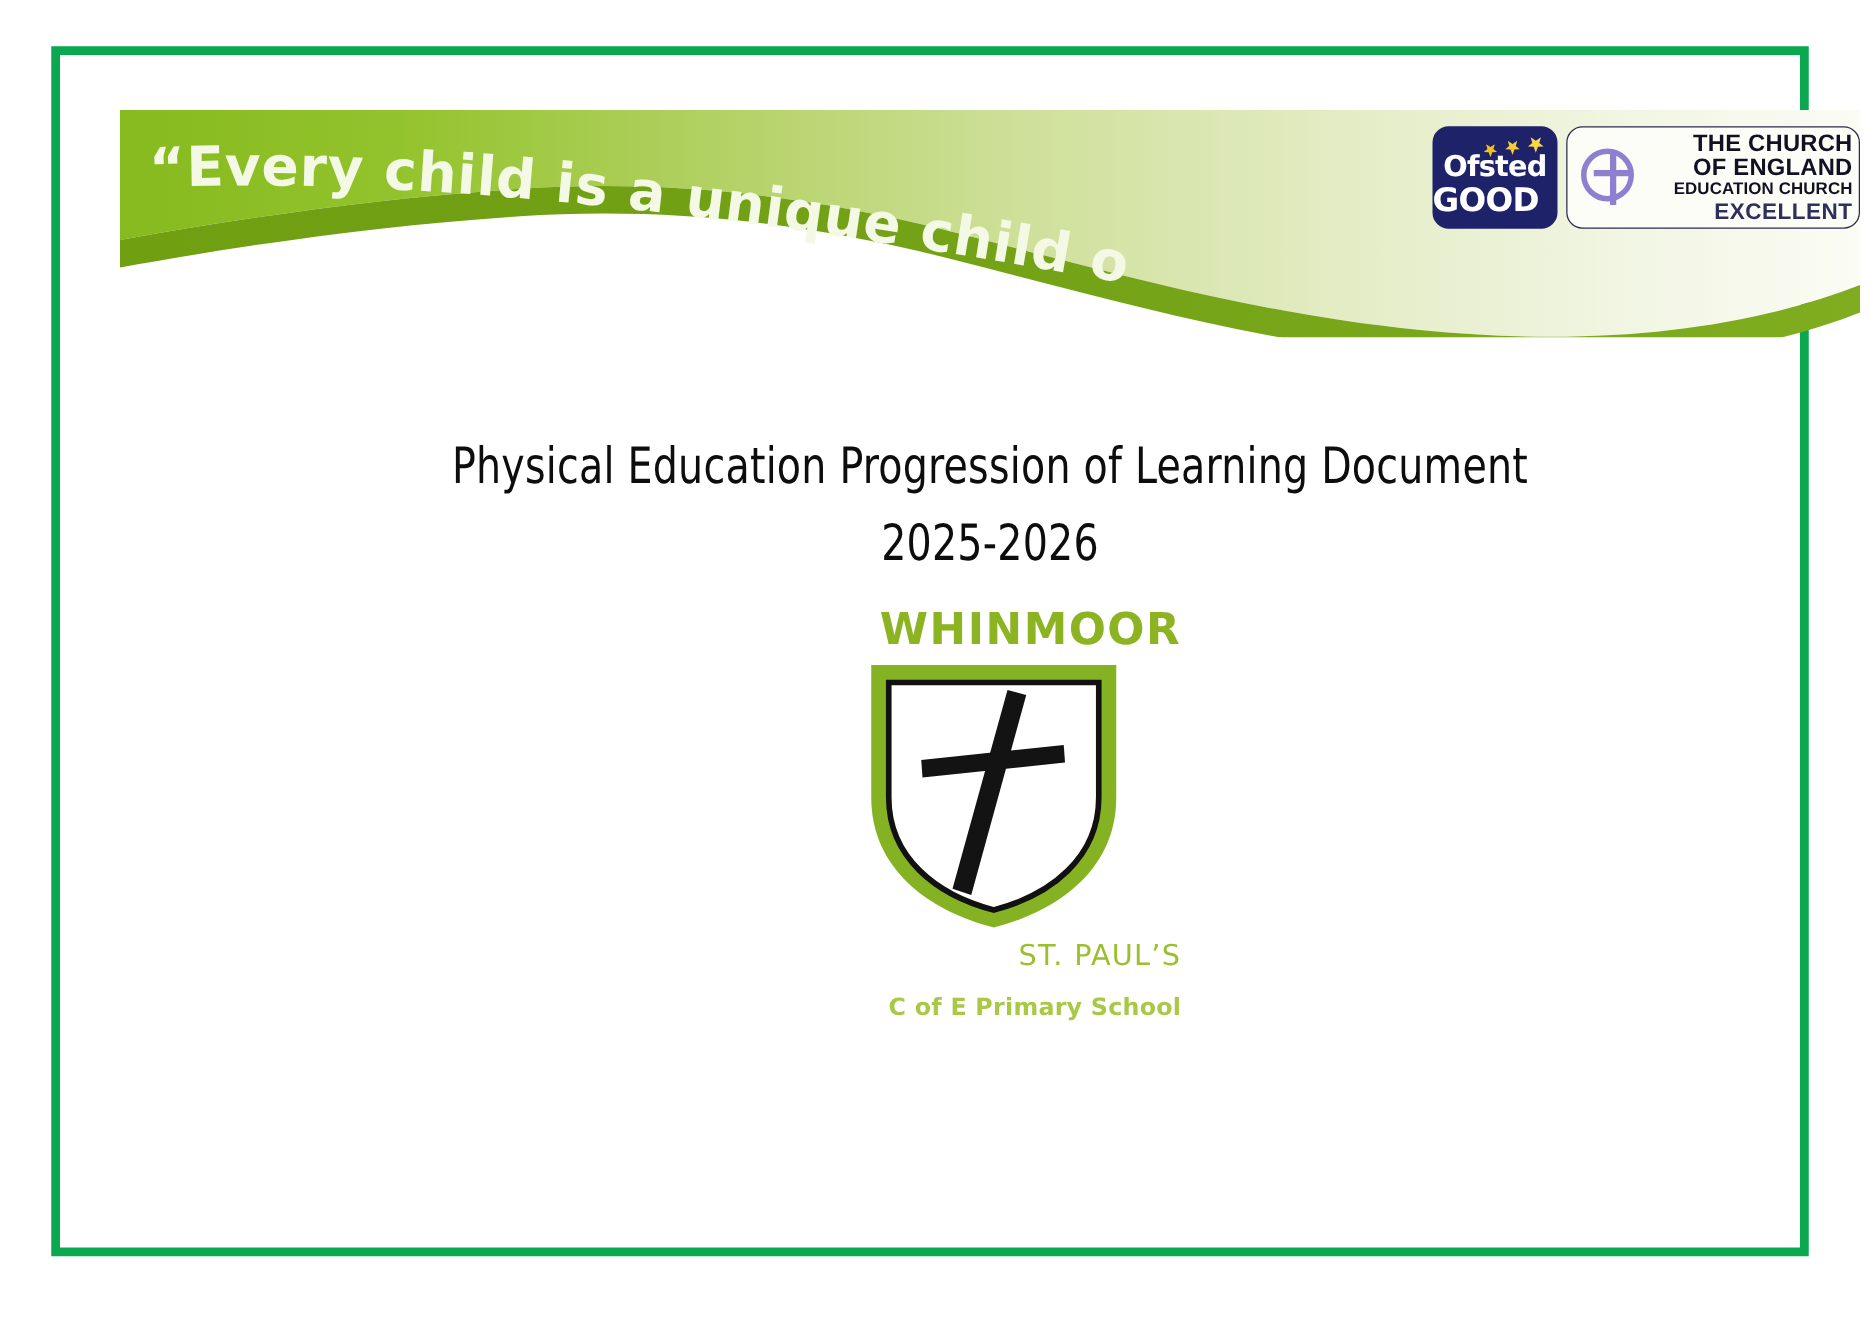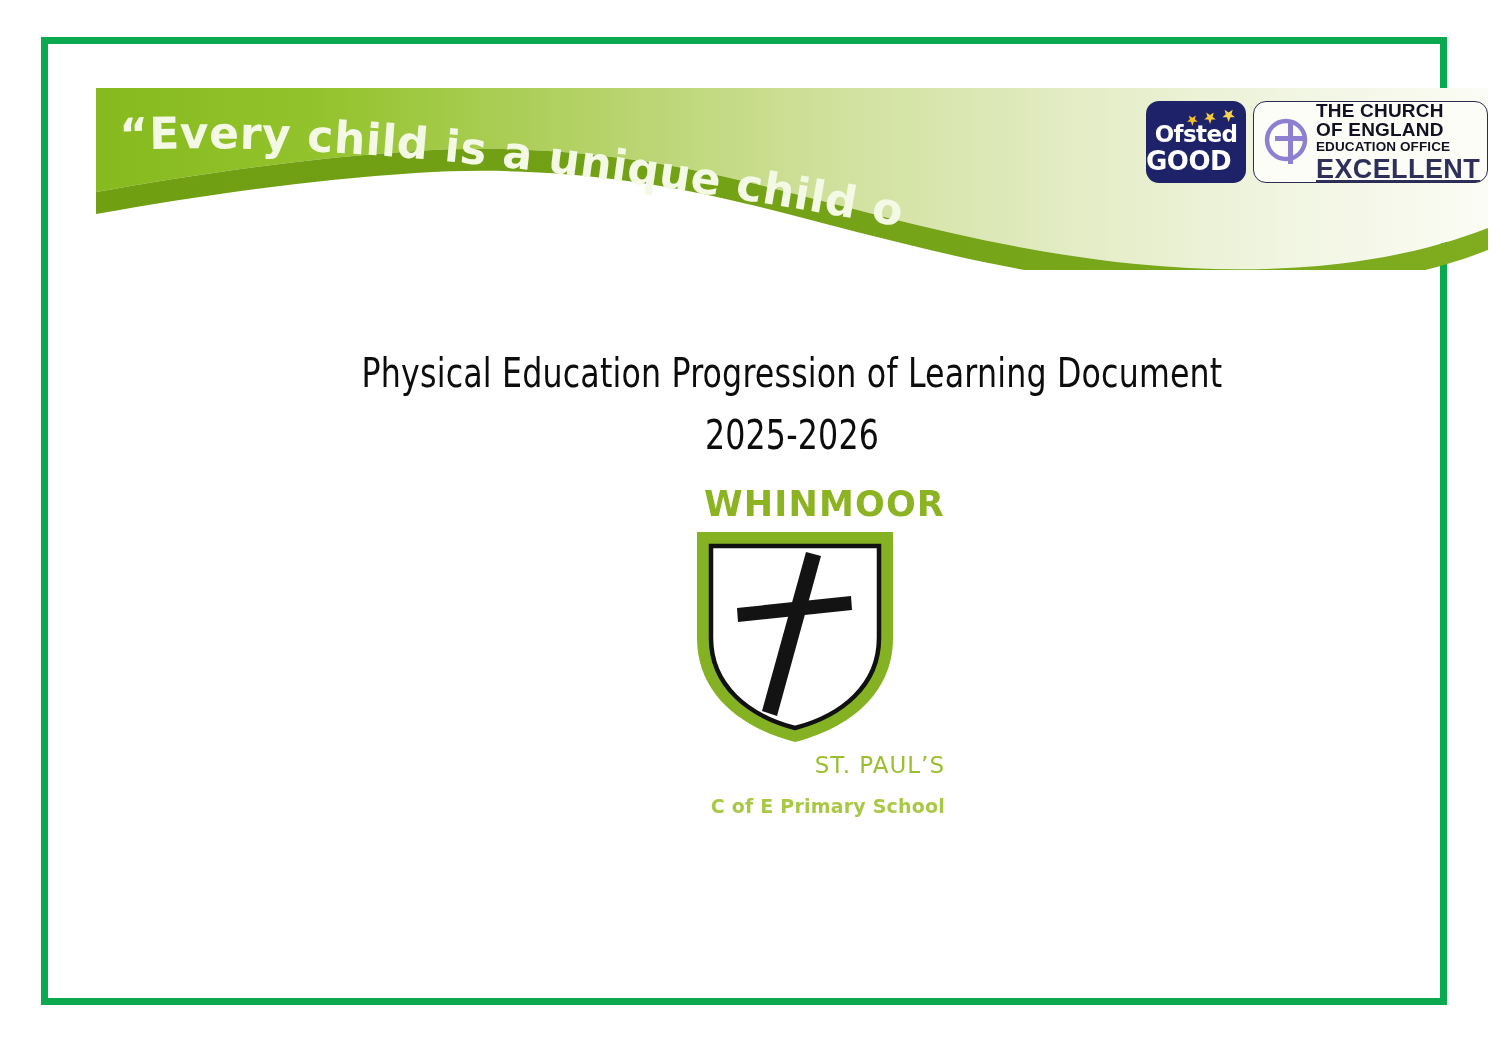--- a/index.html
+++ b/index.html
@@ -121,21 +121,21 @@
     border: 1.6px solid #2b2b4d;
     border-radius: 13px;
     box-sizing: border-box;
     display: flex;
     align-items: center;
     padding: 0 5px 0 8px;
   }
   #coe-symbol { flex: 0 0 auto; width: 52px; height: 52px; }
   #coe-text {
     flex: 1 1 auto;
-    text-align: left;
+    text-align: right;
     line-height: 1.02;
     padding-left: 2px;
   }
   .coe-l1, .coe-l2 {
     font-family: "Liberation Sans", sans-serif;
     font-size: 19px;
     font-weight: 700;
     color: #111122;
     letter-spacing: 0.2px;
     white-space: nowrap;
@@ -143,27 +143,26 @@
   .coe-l3 {
     font-family: "Liberation Sans", sans-serif;
     font-size: 13.5px;
     font-weight: 700;
     color: #111122;
     letter-spacing: 0.1px;
     white-space: nowrap;
   }
   .coe-l4 {
     font-family: "Liberation Sans", sans-serif;
-    font-size: 27px;
+    font-size: 18px;
     font-weight: 600;
     color: #2f2f5c;
     letter-spacing: 0.4px;
     margin-top: 2px;
     white-space: nowrap;
-    text-decoration: underline;
   }
 
   
   #doc-title {
     position: absolute;
     left: 48px;
     top: 298px;
     width: 1392px;
     text-align: center;
     font-family: "Liberation Sans Narrow", "DejaVu Sans Condensed", "Liberation Sans", sans-serif;
@@ -288,21 +287,21 @@
 
       <div id="coe-badge">
         <svg id="coe-symbol" viewBox="0 0 52 52" xmlns="http://www.w3.org/2000/svg">
           <circle cx="24" cy="24" r="19" fill="none" stroke="#8f7fd1" stroke-width="4.4"></circle>
           <rect x="26" y="6" width="5" height="42" fill="#8f7fd1"></rect>
           <rect x="13" y="20" width="31" height="5" fill="#8f7fd1"></rect>
         </svg>
         <div id="coe-text">
           <div class="coe-l1">THE CHURCH</div>
           <div class="coe-l2">OF ENGLAND</div>
-          <div class="coe-l3">EDUCATION OFFICE</div>
+          <div class="coe-l3">EDUCATION CHURCH</div>
           <div class="coe-l4">EXCELLENT</div>
         </div>
       </div>
 
     </div>
 
     <div id="doc-title">
       <span>Physical Education Progression of Learning Document</span>
       <span class="line2">2025-2026</span>
     </div>

